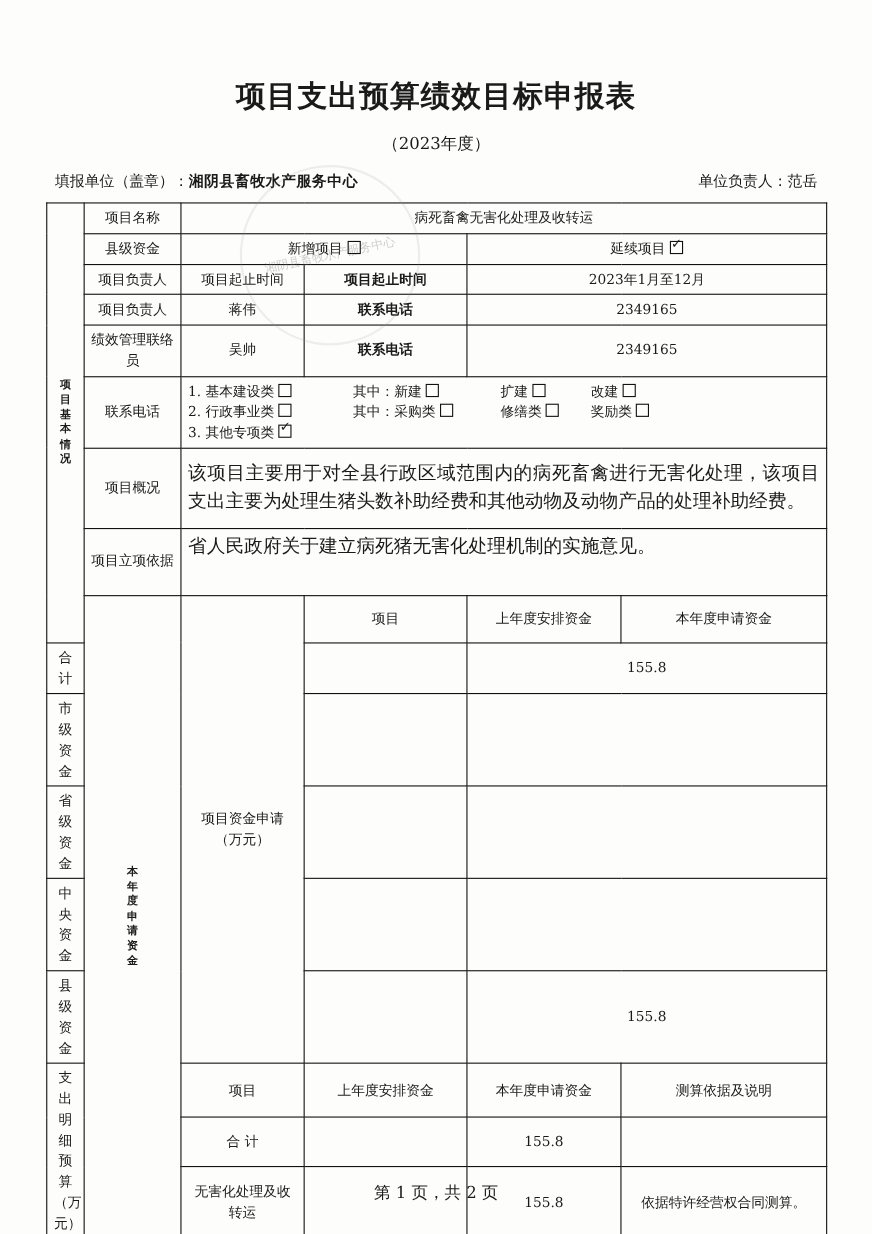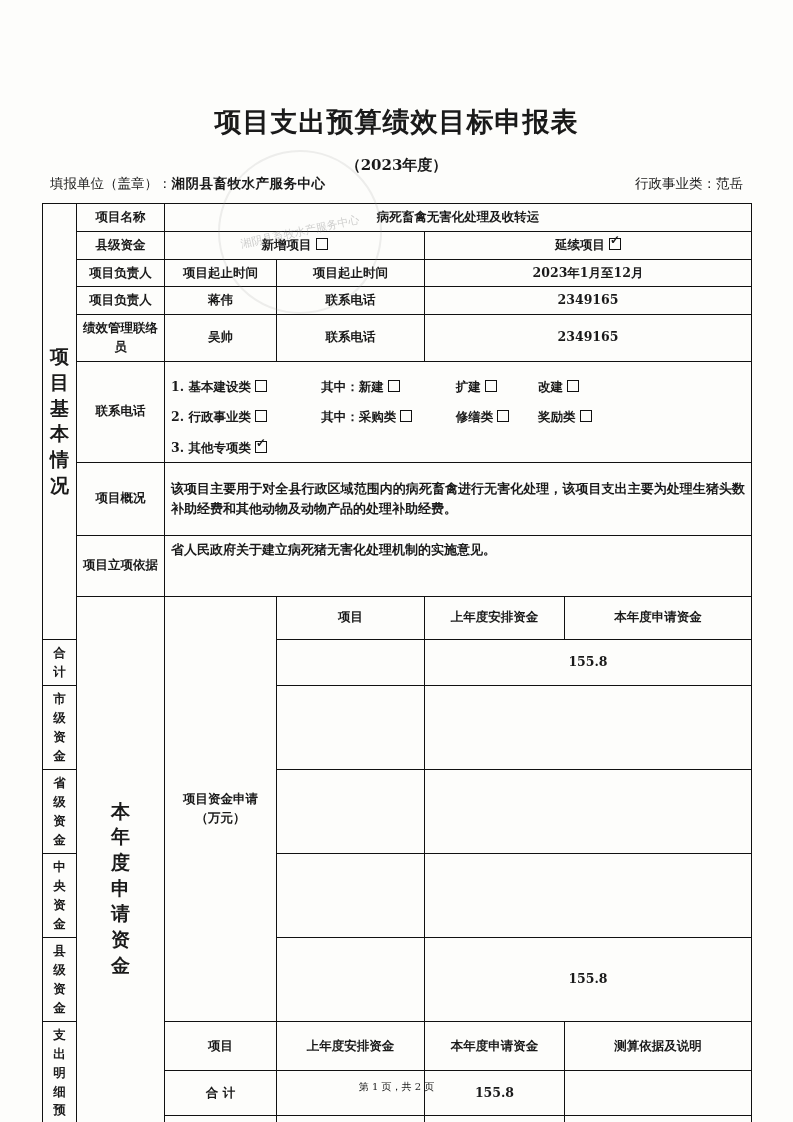--- a/index.html
+++ b/index.html
@@ -21,31 +21,32 @@
     height: 1122px;
     box-sizing: border-box;
     padding: 0 42px;
   }
   .title {
     text-align: center;
     font-family: "DejaVu Serif", serif;
     font-weight: bold;
     font-size: 27px;
     letter-spacing: 1px;
-    padding-top: 104px;
+    padding-top: 69px;
     margin: 0;
   }
   .subtitle {
     text-align: center;
     font-family: "DejaVu Serif", serif;
-    font-weight: bold;
+    font-weight: normal;
     font-size: 15px;
     margin-top: 16px;
   }
   .meta-row {
+    margin-top: 16px;
     display: flex;
     justify-content: space-between;
     font-size: 13.5px;
     font-family: "DejaVu Serif", serif;
     padding: 0 8px 0 8px;
   }
   .meta-left .unit-name {
     font-weight: bold;
     letter-spacing: 0.5px;
   }
@@ -58,26 +59,25 @@
     width: 709px;
     table-layout: fixed;
     font-family: "DejaVu Serif", serif;
     font-size: 12.5px;
   }
   table.main td {
     border: 1px solid #111;
     padding: 4px 6px;
     vertical-align: middle;
     line-height: 1.5;
-    font-weight: bold;
   }
   .vlabel {
     text-align: right;
     font-weight: bold;
-    font-size: 19px;
+    font-size: 10px;
     letter-spacing: 2px;
     width: 34px;
     padding: 4px 2px;
   }
   .vlabel span {
     display: block;
     width: 1em;
     margin: 0 auto;
     line-height: 1.35;
   }
@@ -90,21 +90,20 @@
   .left { text-align: left; }
   .bold { font-weight: bold; }
   .cellpad { padding: 7px 6px; }
   .tall { height: 34px; }
   .type-line {
     display: block;
     white-space: nowrap;
   }
   .type-line .seg {
     display: inline-block;
-    margin-top: 12px;
   }
   .box {
     display: inline-block;
     width: 10px;
     height: 10px;
     border: 1px solid #111;
     margin-left: 4px;
     position: relative;
     vertical-align: -1px;
   }
@@ -112,31 +111,31 @@
     content: "✓";
     position: absolute;
     left: 0px;
     top: -5px;
     font-size: 12px;
     line-height: 12px;
   }
   .desc {
     text-align: justify;
     line-height: 1.9;
-    font-size: 13px;
+    font-size: 17px;
     padding: 6px 8px;
   }
   .footer {
     position: absolute;
     bottom: 28px;
     left: 0;
     width: 100%;
     text-align: center;
     font-family: "DejaVu Serif", serif;
-    font-size: 10px;
+    font-size: 15px;
   }
   .stamp {
     position: absolute;
     left: 218px;
     top: 150px;
     width: 160px;
     height: 160px;
     border: 2px solid rgba(150,150,150,0.45);
     border-radius: 50%;
     transform: rotate(-12deg);
@@ -166,21 +165,21 @@
   </div>
 
   <h1 class="title">项目支出预算绩效目标申报表</h1>
   <div class="subtitle">（2023年度）</div>
 
   <div class="meta-row">
     <div class="meta-left">
       <span>填报单位（盖章）：</span><span class="unit-name">湘阴县畜牧水产服务中心</span>
     </div>
     <div class="meta-right">
-      <span>行政事业类：</span><span class="person">范岳</span>
+      <span>单位负责人：</span><span class="person">范岳</span>
     </div>
   </div>
 
   <table class="main">
     <colgroup>
       <col style="width:34px">
       <col style="width:88px">
       <col style="width:112px">
       <col style="width:148px">
       <col style="width:140px">

